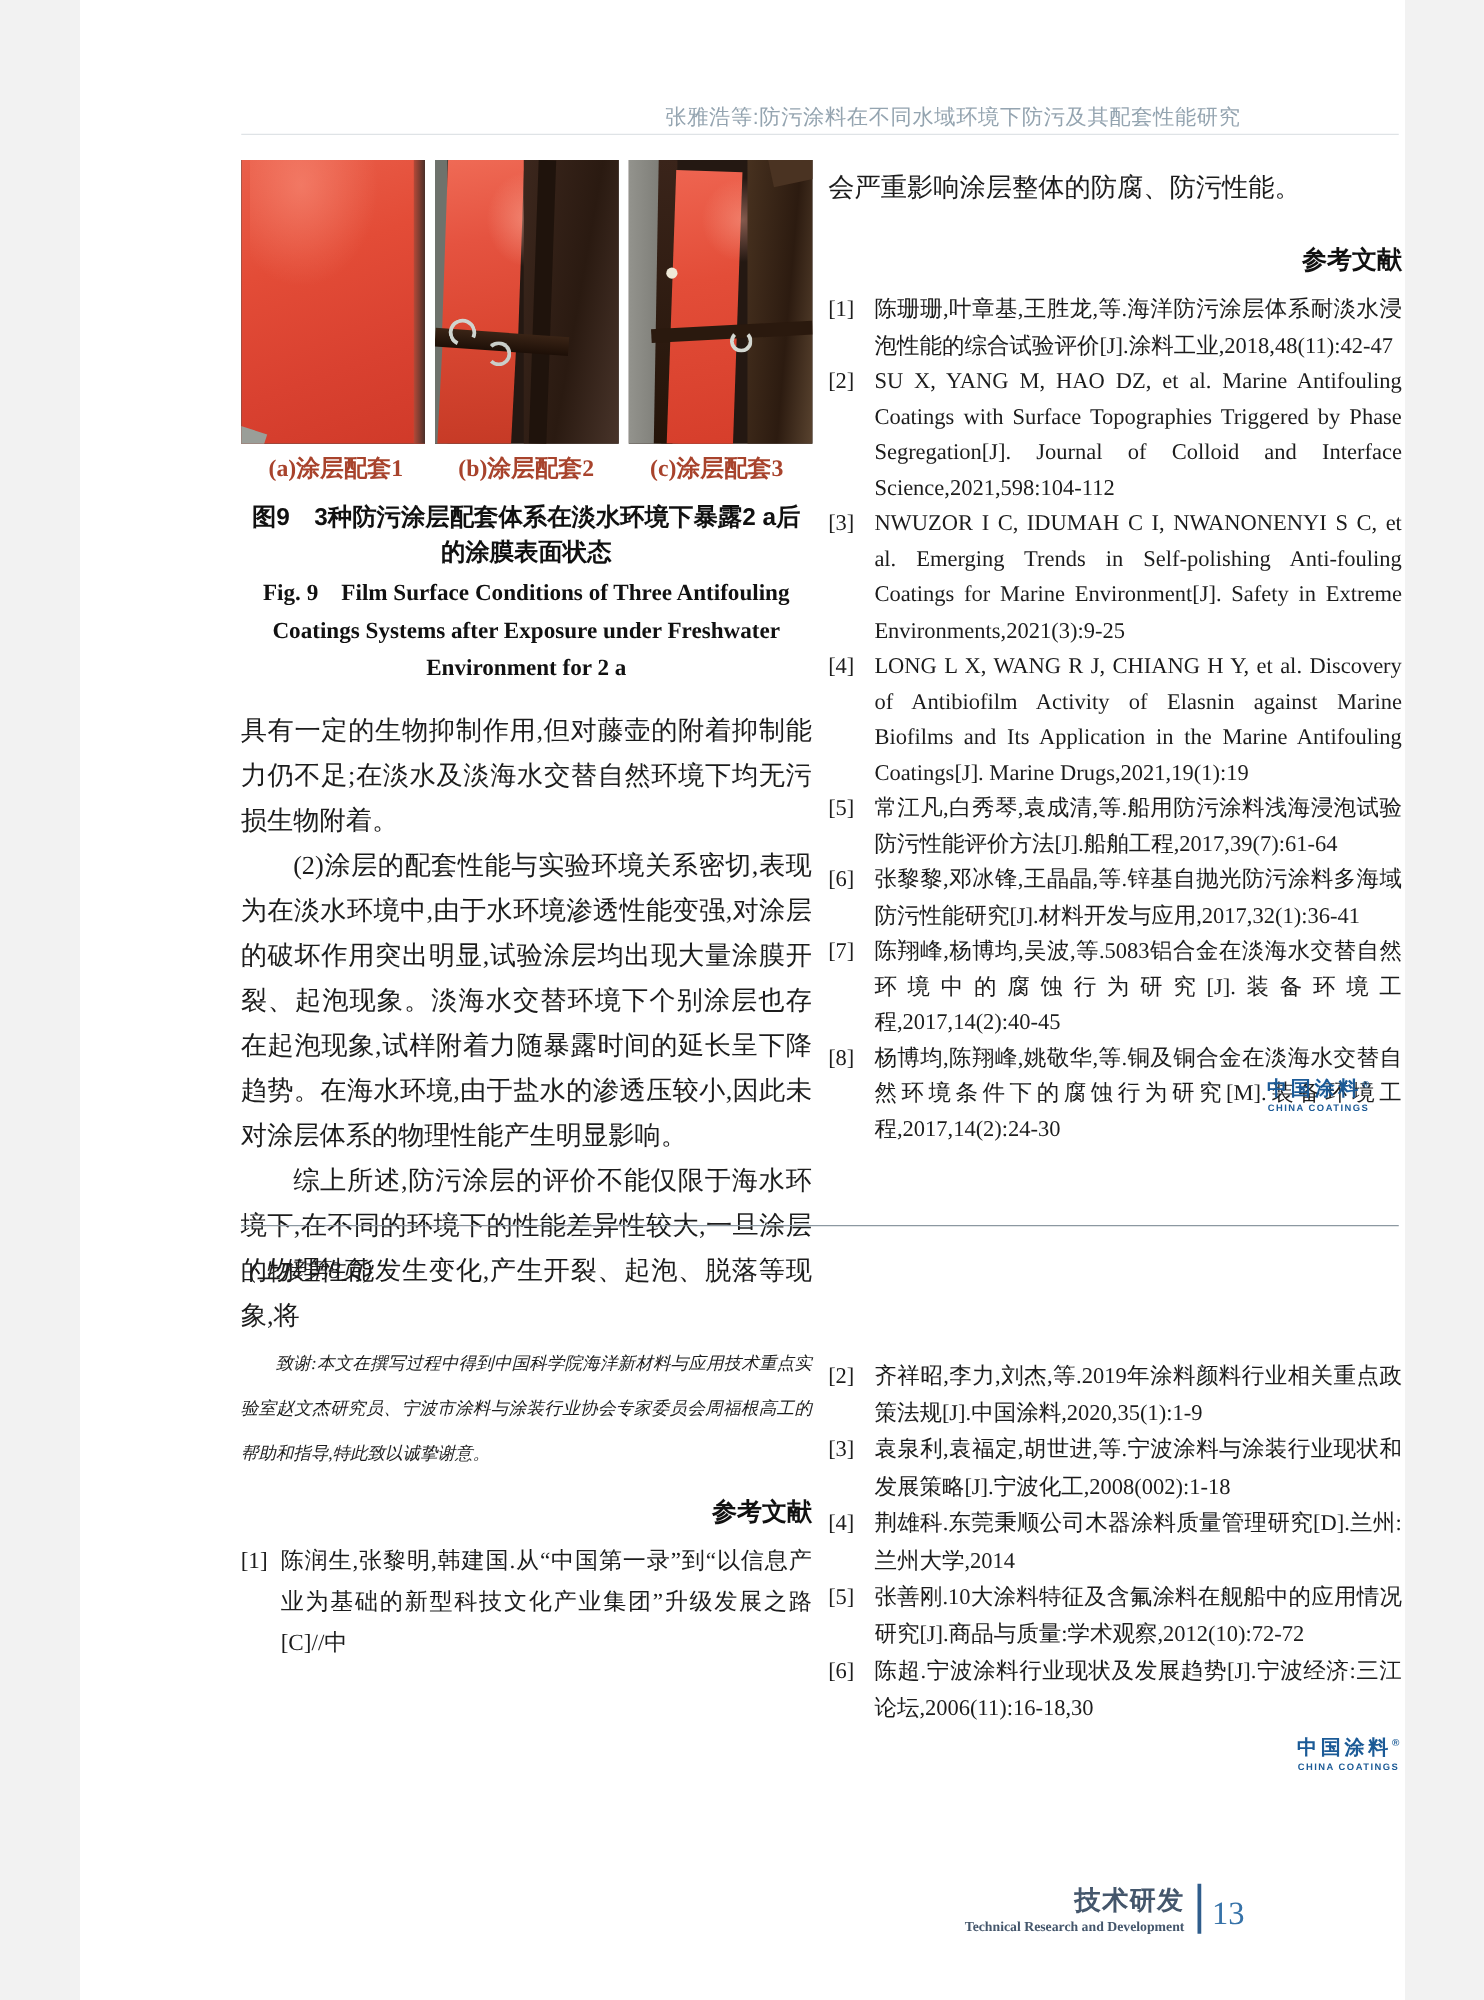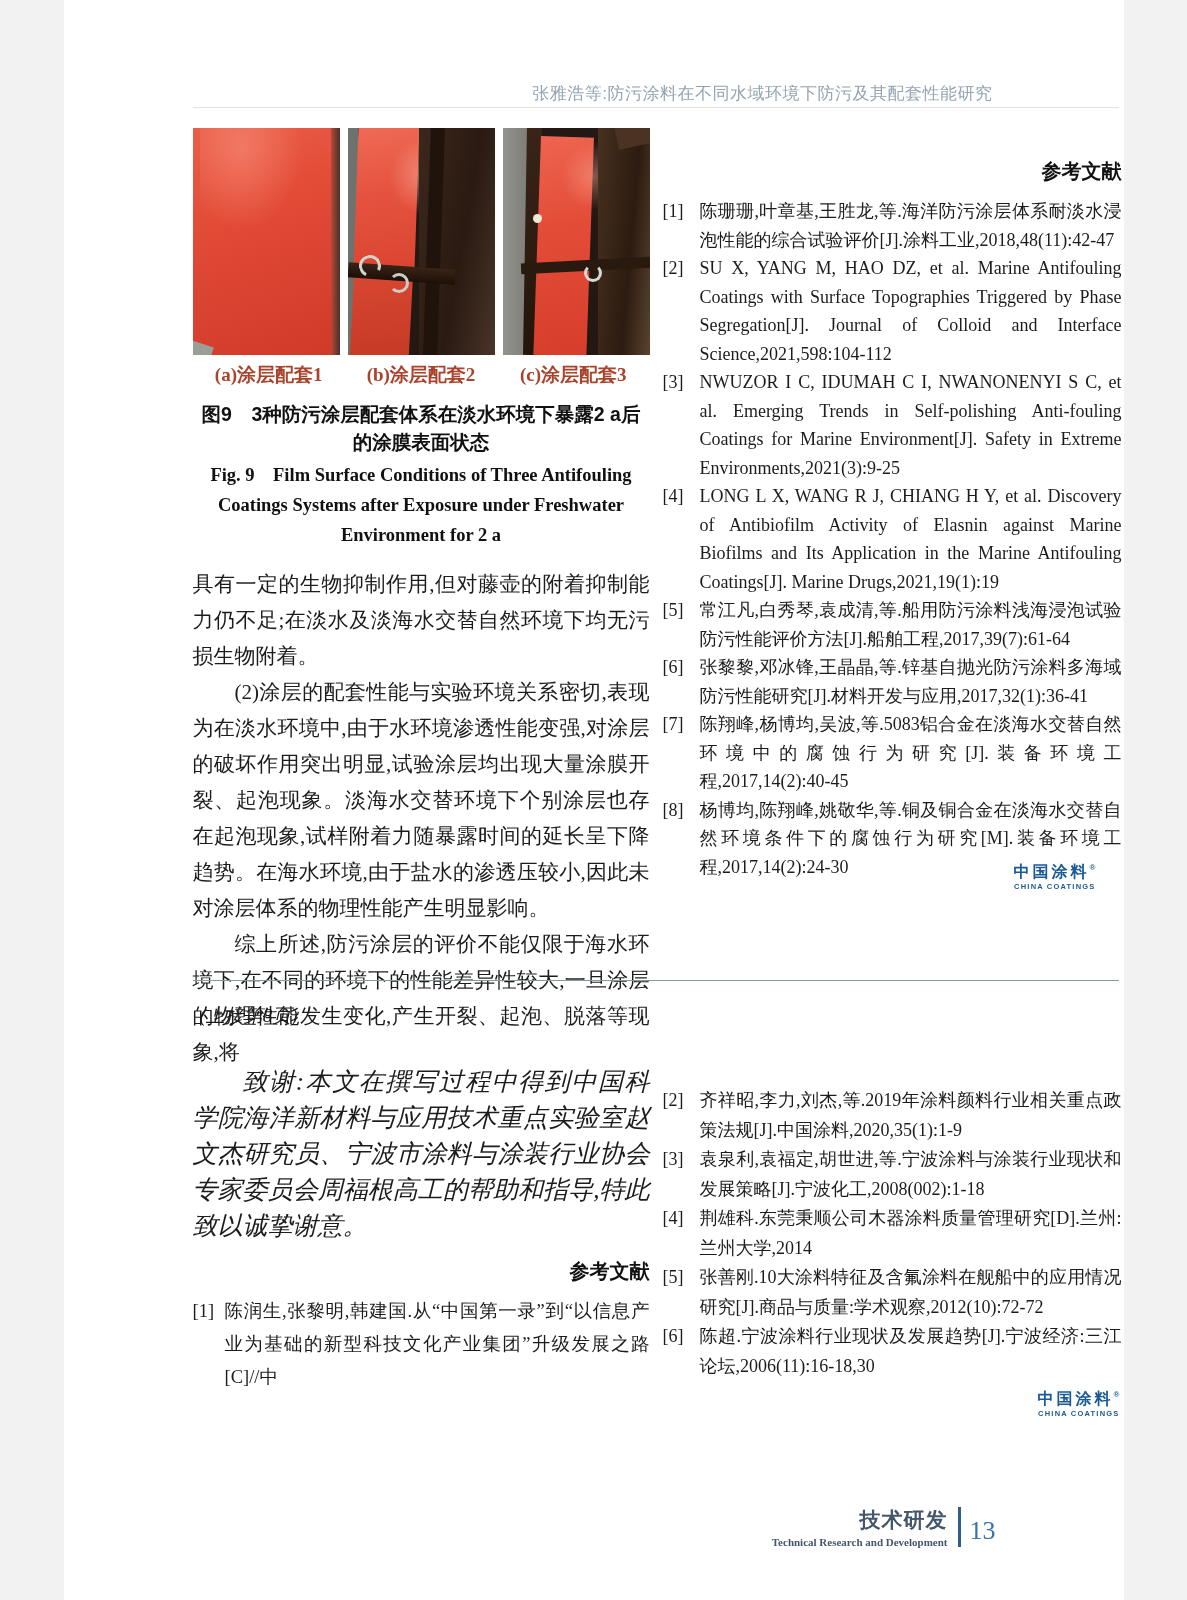--- a/index.html
+++ b/index.html
@@ -86,21 +86,21 @@
     font-size:7.5px; letter-spacing:1.2px; color:#1b5a96; margin-top:3px;
   }
   .logo-top { position:absolute; top:732px; right:26px; }
 
   
   .divider { position:absolute; top:980px; left:129px; width:926px; border-top:1.5px solid #8c98a1; }
   .cont-note { position:absolute; top:1003px; left:136px; font-size:19px; font-style:italic; }
 
   .col-left-bottom { position:absolute; left:129px; top:1064px; width:457px; }
   .col-left-bottom .body-text { margin-top:0; }
-  .ack { font-style:italic; font-size:25px; line-height:36px; text-indent:2em; text-align:justify; }
+  .ack { margin-top:10px; font-style:italic; font-size:14px; line-height:36px; text-indent:2em; text-align:justify; }
   .col-left-bottom .refs-heading { margin-top:14px; }
   .col-left-bottom .refs { margin-top:10px; }
   .col-left-bottom .ref { font-size:18.5px; line-height:33px; }
   .col-left-bottom .ref-num { width:32px; }
 
   .col-right-bottom { position:absolute; left:599px; top:1074px; width:459px; }
   .col-right-bottom .ref { font-size:18px; line-height:29.5px; }
   .end-note { margin-top:8px; text-align:right; font-style:italic; font-size:19px; padding-right:4px; }
   .logo-bottom { margin-top:10px; padding-right:2px; }
 
@@ -162,20 +162,21 @@
     <div class="fig-zh">图9　3种防污涂层配套体系在淡水环境下暴露2 a后的涂膜表面状态</div>
     <div class="fig-en">Fig. 9　Film Surface Conditions of Three Antifouling Coatings Systems after Exposure under Freshwater Environment for 2 a</div>
     <div class="body-text">
       <p>具有一定的生物抑制作用,但对藤壶的附着抑制能力仍不足;在淡水及淡海水交替自然环境下均无污损生物附着。</p>
       <p>(2)涂层的配套性能与实验环境关系密切,表现为在淡水环境中,由于水环境渗透性能变强,对涂层的破坏作用突出明显,试验涂层均出现大量涂膜开裂、起泡现象。淡海水交替环境下个别涂层也存在起泡现象,试样附着力随暴露时间的延长呈下降趋势。在海水环境,由于盐水的渗透压较小,因此未对涂层体系的物理性能产生明显影响。</p>
       <p>综上所述,防污涂层的评价不能仅限于海水环境下,在不同的环境下的性能差异性较大,一旦涂层的物理性能发生变化,产生开裂、起泡、脱落等现象,将</p>
     </div>
   </div>
 
   <div class="col-right-top">
+    <div class="lead-par">会严重影响涂层整体的防腐、防污性能。</div>
     <div class="refs-heading">参考文献</div>
     <div class="refs">
       <div class="ref">
         <span class="ref-num">[1]</span>
         <div class="ref-text">陈珊珊,叶章基,王胜龙,等.海洋防污涂层体系耐淡水浸泡性能的综合试验评价[J].涂料工业,2018,48(11):42-47</div>
       </div>
       <div class="ref">
         <span class="ref-num">[2]</span>
         <div class="ref-text">SU X, YANG M, HAO DZ, et al. Marine Antifouling Coatings with Surface Topographies Triggered by Phase Segregation[J]. Journal of Colloid and Interface Science,2021,598:104-112</div>
       </div>

